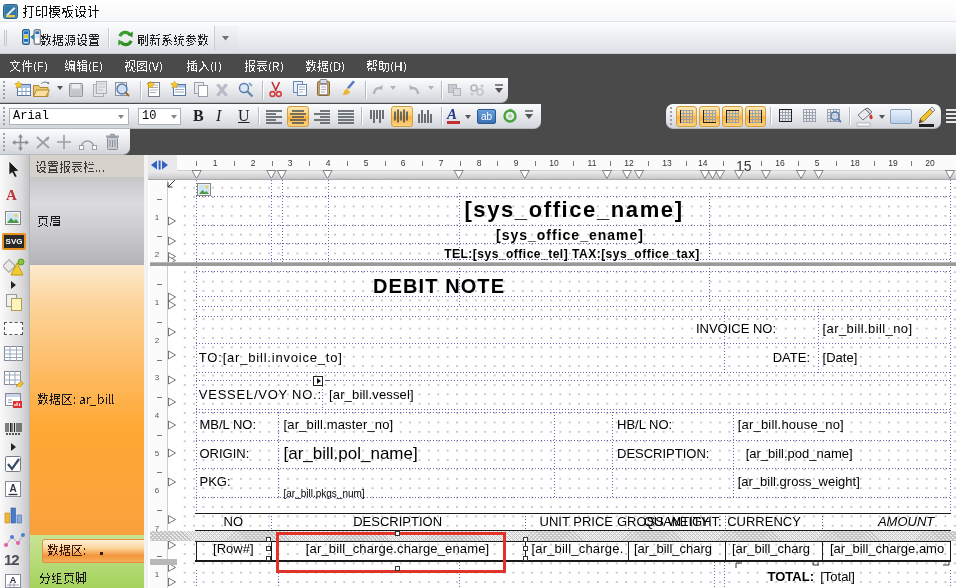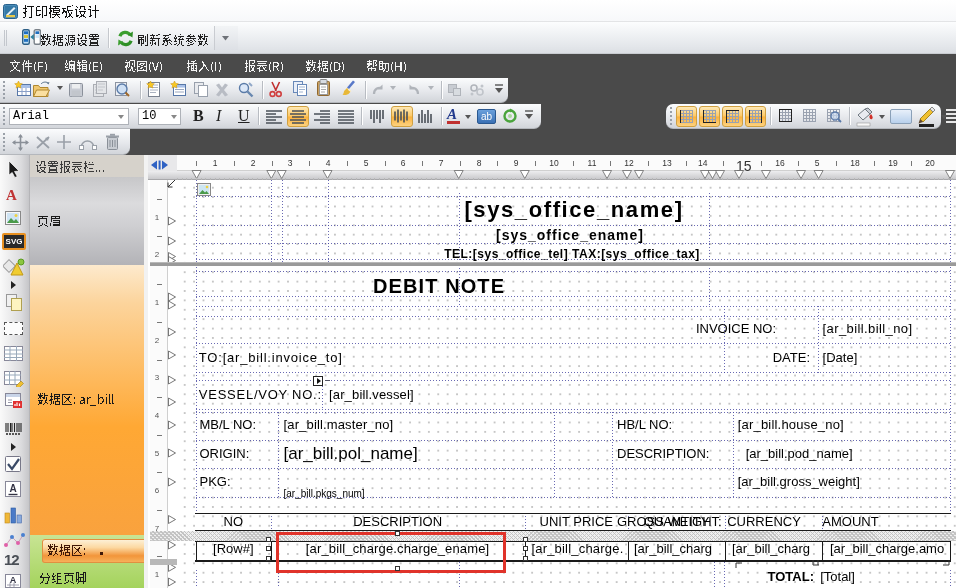--- a/index.html
+++ b/index.html
@@ -570,21 +570,21 @@
 <div class="txt" style="left:737.7px;top:445.5px;font-size:13px;margin-left:8px;">[ar_bill.pod_name]</div>
 <div class="txt" style="left:199.5px;top:474.0px;font-size:13px;">PKG:</div>
 <div class="txt" style="left:283.5px;top:474.0px;font-size:10px;margin-top:12px;">[ar_bill.pkgs_num]</div>
 <div class="txt" style="left:617px;top:474.0px;font-size:13px;margin-top:40px;">GROSS WEIGHT:</div>
 <div class="txt" style="left:737.7px;top:474.0px;font-size:13px;">[ar_bill.gross_weight]</div>
 <div class="txt" style="left:196px;top:513.5px;font-size:13px;width:74.6px;text-align:center;">NO</div>
 <div class="txt" style="left:270.6px;top:513.5px;font-size:13px;width:254px;text-align:center;">DESCRIPTION</div>
 <div class="txt" style="left:524.6px;top:513.5px;font-size:13px;width:103.4px;text-align:center;">UNIT PRICE</div>
 <div class="txt" style="left:628px;top:513.5px;font-size:13px;width:97px;text-align:center;">QUANTITY</div>
 <div class="txt" style="left:715px;top:513.5px;font-size:13px;width:98px;text-align:center;">CURRENCY</div>
-<div class="txt" style="left:822.3px;top:513.5px;font-size:13px;width:112px;text-align:left;">AMOUNT</div>
+<div class="txt" style="left:822.3px;top:513.5px;font-size:13px;width:112px;text-align:right;font-style:italic;">AMOUNT</div>
 <div class="txt" style="left:196px;top:540.8px;font-size:13px;width:74.6px;text-align:center;">[Row#]</div>
 <div class="txt" style="left:270.6px;top:540.8px;font-size:13px;width:254px;text-align:center;letter-spacing:0.15px;">[ar_bill_charge.charge_ename]</div>
 <div class="txt" style="left:531.4px;top:540.8px;font-size:13px;letter-spacing:0.2px;">[ar_bill_charge.</div>
 <div class="txt" style="left:634px;top:540.8px;font-size:13px;">[ar_bill_charg</div>
 <div class="txt" style="left:732px;top:540.8px;font-size:13px;">[ar_bill_charg</div>
 <div class="txt" style="left:830px;top:540.8px;font-size:13px;">[ar_bill_charge.amo</div>
 <div class="txt" style="left:664px;top:568.7px;font-size:13px;width:150px;text-align:right;font-weight:bold;">TOTAL:</div>
 <div class="txt" style="left:820.2px;top:568.7px;font-size:13px;">[Total]</div>
 <div class="hsolid" style="left:194.5px;top:513px;width:756.5px"></div>
 <div class="hsolid" style="left:194.5px;top:530.4px;width:756.5px"></div>

